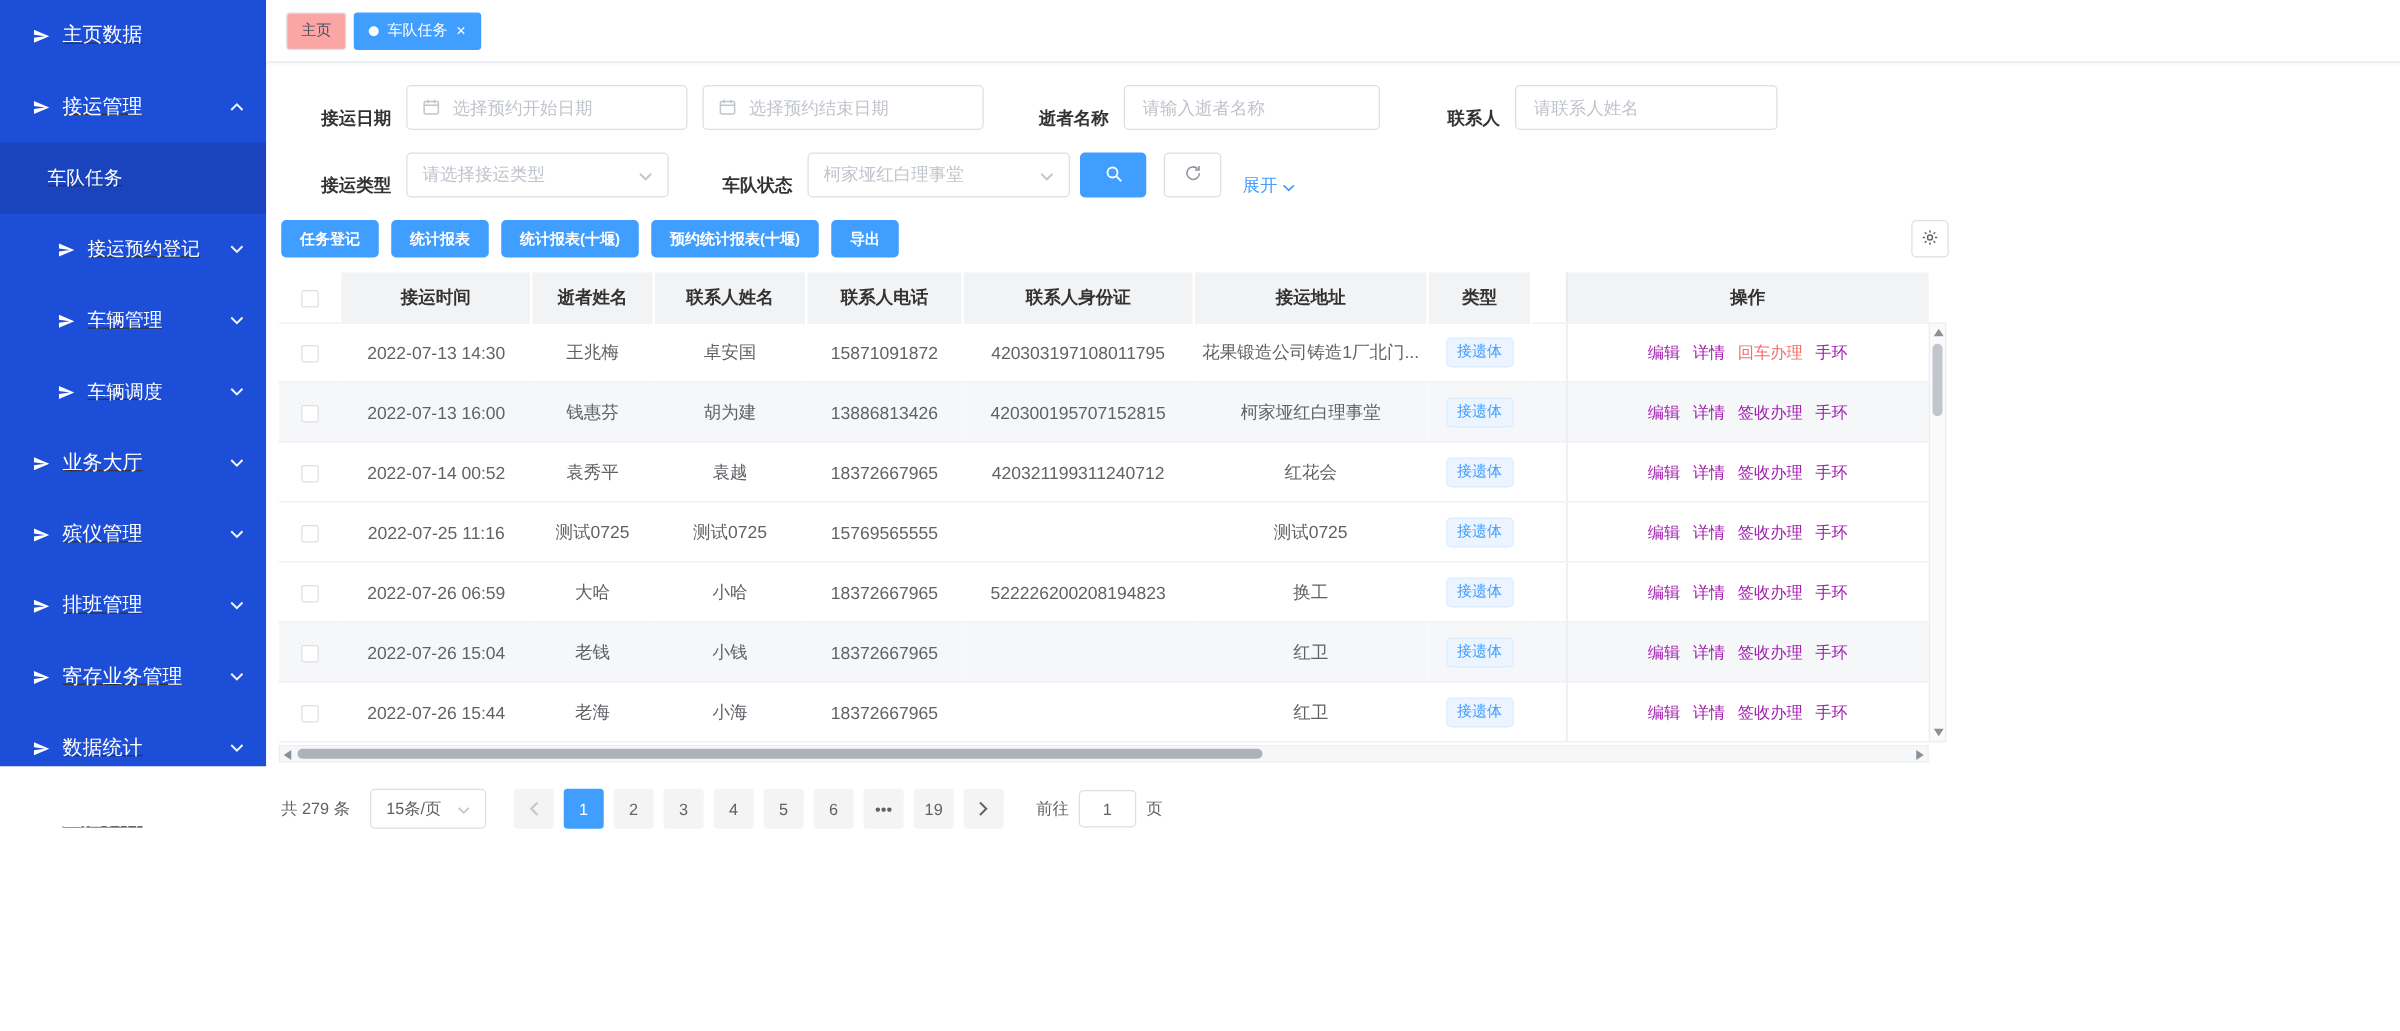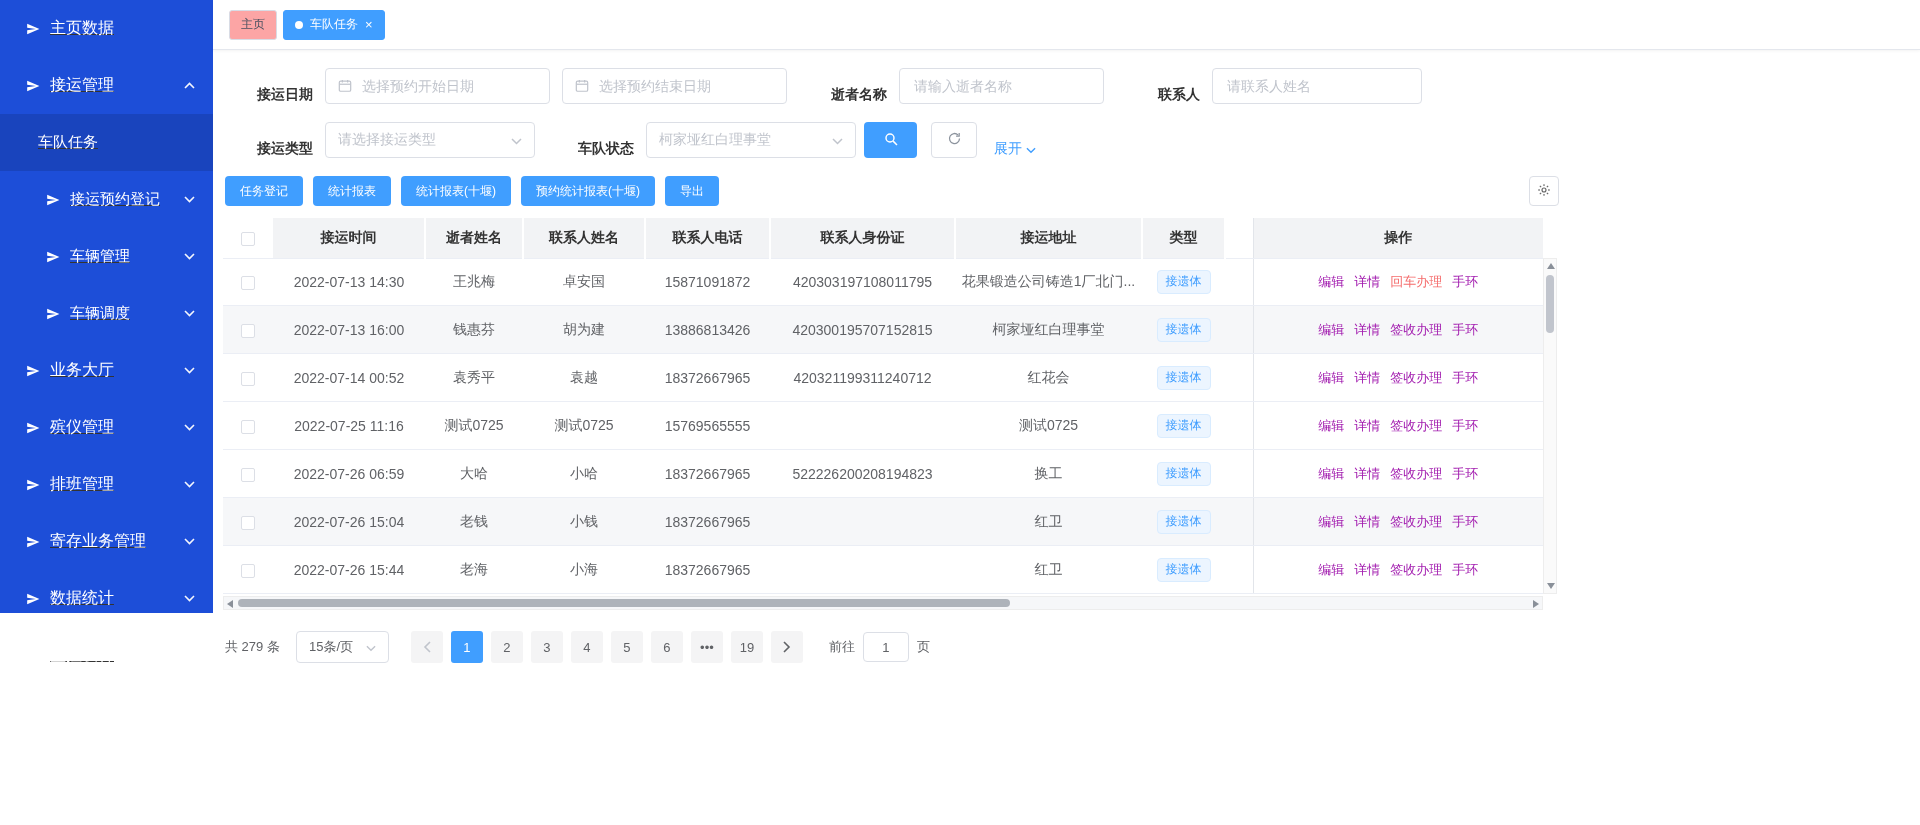--- a/index.html
+++ b/index.html
@@ -43,21 +43,21 @@
                font-family:inherit; background:transparent; }
   .inp input::placeholder { color:#c0c4cc; }
   .inp .ph { color:#c0c4cc; font-size:14px; }
   .inp .cal { display:inline-flex; margin-right:8px; flex-shrink:0; }
   .search-btn { width:53px; height:36px; background:#409eff; border-radius:4px; margin-left:8px;
                 display:flex; align-items:center; justify-content:center; cursor:pointer; }
   .refresh-btn { width:46px; height:36px; background:#fff; border:1px solid #dcdfe6; border-radius:4px;
                  margin-left:14px; display:flex; align-items:center; justify-content:center; cursor:pointer; }
   .expand-link { color:#409eff; margin-left:17px; display:flex; align-items:center; gap:4px; cursor:pointer; }
   
-  .toolbar { display:flex; align-items:center; width:1334px; margin:2px 0 12px 2px; }
+  .toolbar { display:flex; align-items:center; width:1334px; margin:2px 0 12px 2px;font-weight:bold; }
   .tbtn { background:#409eff; color:#fff; font-size:12px; height:30px; line-height:30px;
           padding:0 15px; border-radius:4px; margin-right:10px; cursor:pointer; white-space:nowrap; }
   .gear-btn { margin-left:auto; width:30px; height:30px; background:#fff; border:1px solid #dcdfe6;
               border-radius:4px; display:flex; align-items:center; justify-content:center; cursor:pointer; }
   
   .table-region { display:flex; width:1334px; }
   table { border-collapse:collapse; table-layout:fixed; width:1320px; }
   th { background:#f2f3f5; height:40px; font-size:14px; font-weight:bold; color:#333;
        border-bottom:1px solid #ebeef5; border-right:2px solid #fff; text-align:center; }
   th.plain { background:#fff; border-right:none; }

